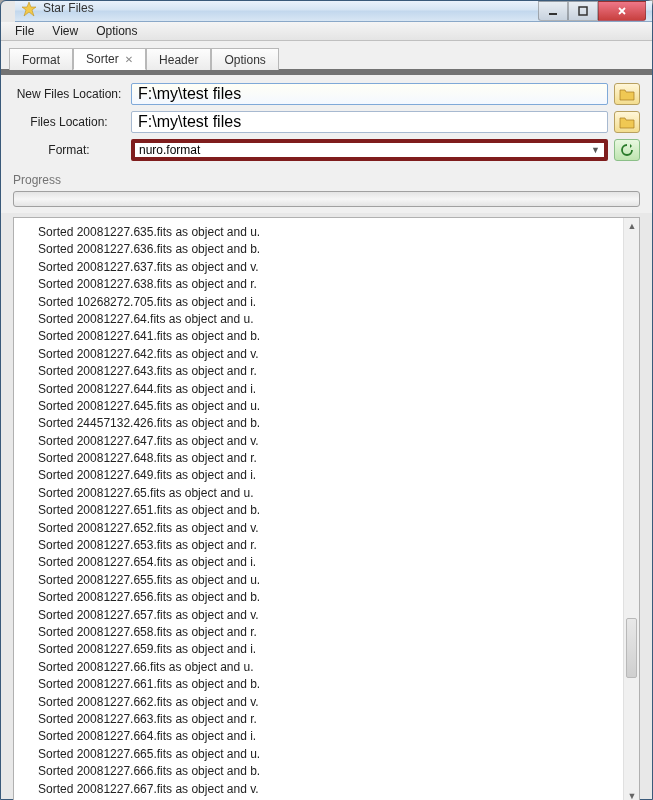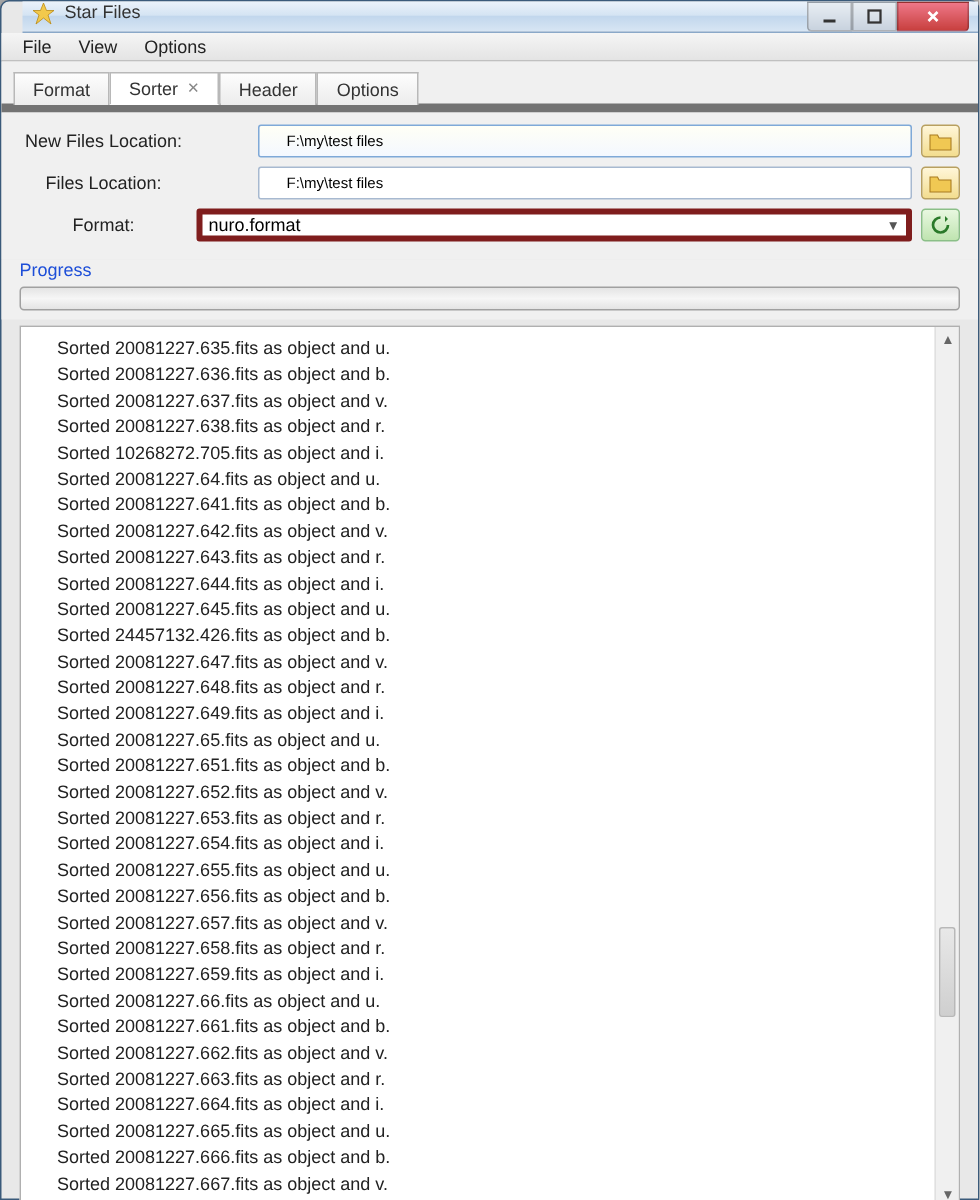--- a/index.html
+++ b/index.html
@@ -95,25 +95,24 @@
   width: 118px;
   text-align:center;
   padding-right:6px;
   color:#222;
 }
 .form-input {
   flex:1;
   height:22px;
   border:1px solid #a7b9d0;
   background:#fff;
-  padding:2px 18px;
+  padding:2px 6px;
   font-family:inherit;
-  font-size:10px;
+  font-size:16px;
   border-radius:2px;
-  margin-left:41px;
 }
 .form-input.highlight { background: linear-gradient(#fffff6,#f4f8ff); border-color:#7fa9d8; }
 .form-select {
   flex:1;
   height:22px;
   border:4px solid #7f1d1d;
   background:#fff;
   padding:2px 4px;
   font-family:inherit;
   font-size:12px;
@@ -137,21 +136,21 @@
   background:linear-gradient(#e8f8e0,#bfe4b0);
   border-radius:3px;
   display:flex; align-items:center; justify-content:center;
   color:#2a7a2a;
   font-weight:bold;
 }
 .progress-section {
   padding:0 12px 6px 12px;
   background:#f0f0f0;
 }
-.progress-label { color:#1d4ed8; margin-bottom:4px; }
+.progress-label { color:#737373; margin-bottom:4px; }
 .progress-bar {
   height:16px;
   border:1px solid #a0a0a0;
   border-radius:3px;
   background:linear-gradient(#e4e4e4,#f6f6f6 50%,#e4e4e4);
 }
 .log-container {
   flex:1;
   margin: 4px 12px 8px 12px;
   border:1px solid #b0b0b0;

